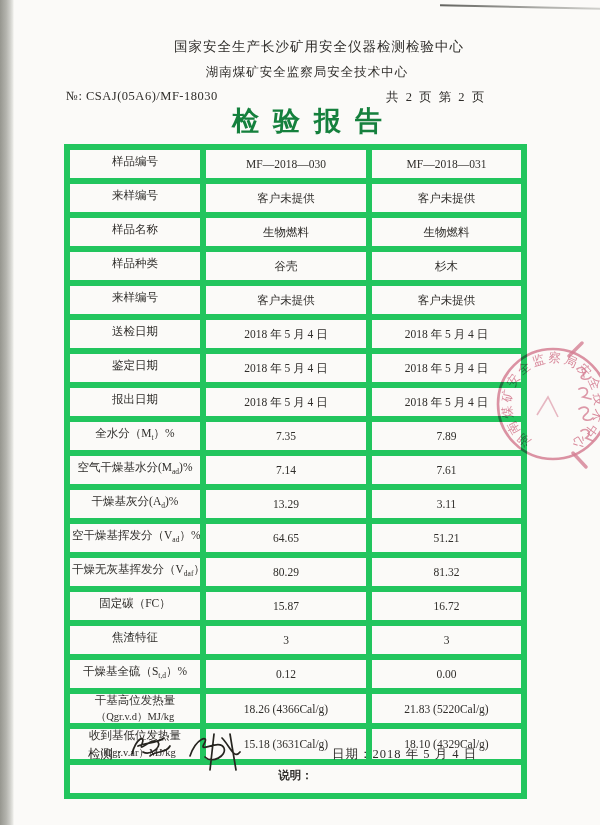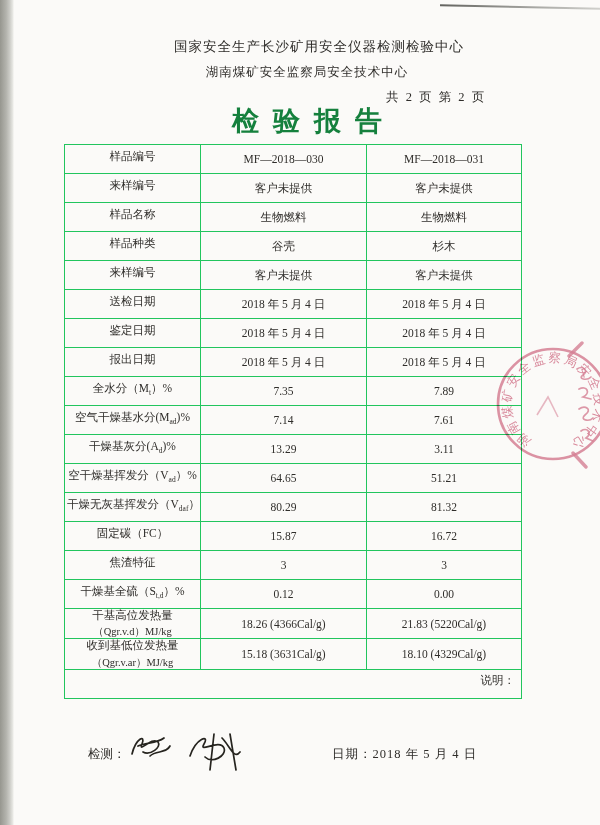--- a/index.html
+++ b/index.html
@@ -25,45 +25,46 @@
   .pageinfo{position:absolute;left:386px;top:89px;font-size:12.5px;letter-spacing:2px;}
   .rtitle{
     position:absolute;left:14px;right:0;top:103px;text-align:center;
     font-size:27px;font-weight:bold;letter-spacing:14px;text-indent:14px;color:#15803d;
   }
   table.report{
     position:absolute;left:64px;top:144px;width:457px;
     border-collapse:collapse;table-layout:fixed;
   }
   table.report td{
-    border:1px solid #22c55e;height:28px;
+    border:6px solid #22c55e;height:28px;
     text-align:center;vertical-align:middle;
     font-size:11.5px;padding:0 2px;white-space:nowrap;overflow:hidden;
   }
   td.lbl{font-size:11px;}
   .l1{display:inline-block;line-height:13px;}
   sub{font-size:7.5px;}
   .l2{display:block;font-size:10.5px;line-height:12px;}
   .l2:empty{display:none;}
-  tr.note td{text-align:right;vertical-align:top;padding:3px 6px;height:22px;font-size:11.5px;}
+  tr.note td{text-align:center;vertical-align:top;padding:3px 6px;height:22px;font-size:11.5px;font-weight:bold;}
   .sig-label{position:absolute;left:88px;top:746px;font-size:12.5px;font-family:Liberation Serif, serif;}
   .sig-svg{position:absolute;left:126px;top:726px;}
   .date-text{position:absolute;left:332px;top:746px;font-size:12.5px;letter-spacing:1px;}
   .stamp-svg{position:absolute;left:485px;top:335px;mix-blend-mode:multiply;opacity:.88;}
 </style>
 </head>
 <body>
 
 <div class="scan">
 
   <div class="edge-strip"></div>
   <div class="top-line"></div>
 
   <div class="org1">国家安全生产长沙矿用安全仪器检测检验中心</div>
   <div class="org2">湖南煤矿安全监察局安全技术中心</div>
+  <div class="repno">№: CSAJ(05A6)/MF-18030</div>
   <div class="pageinfo">共 2 页  第 2 页</div>
   <div class="rtitle">检验报告</div>
 
   <table class="report">
     <colgroup>
         <col style="width:136px">
         <col style="width:166px">
         <col style="width:155px">
       </colgroup>
     <tbody>

